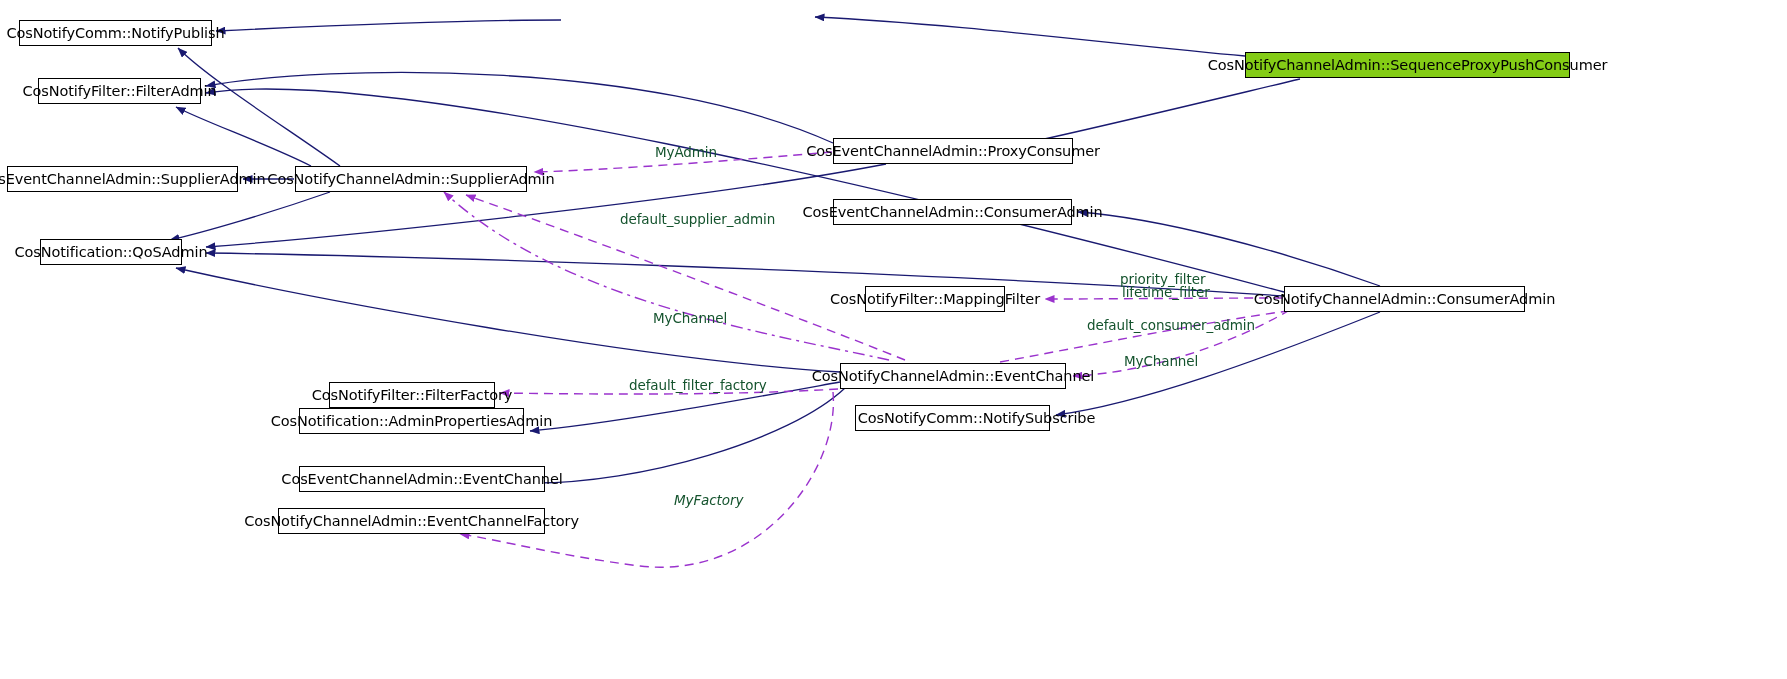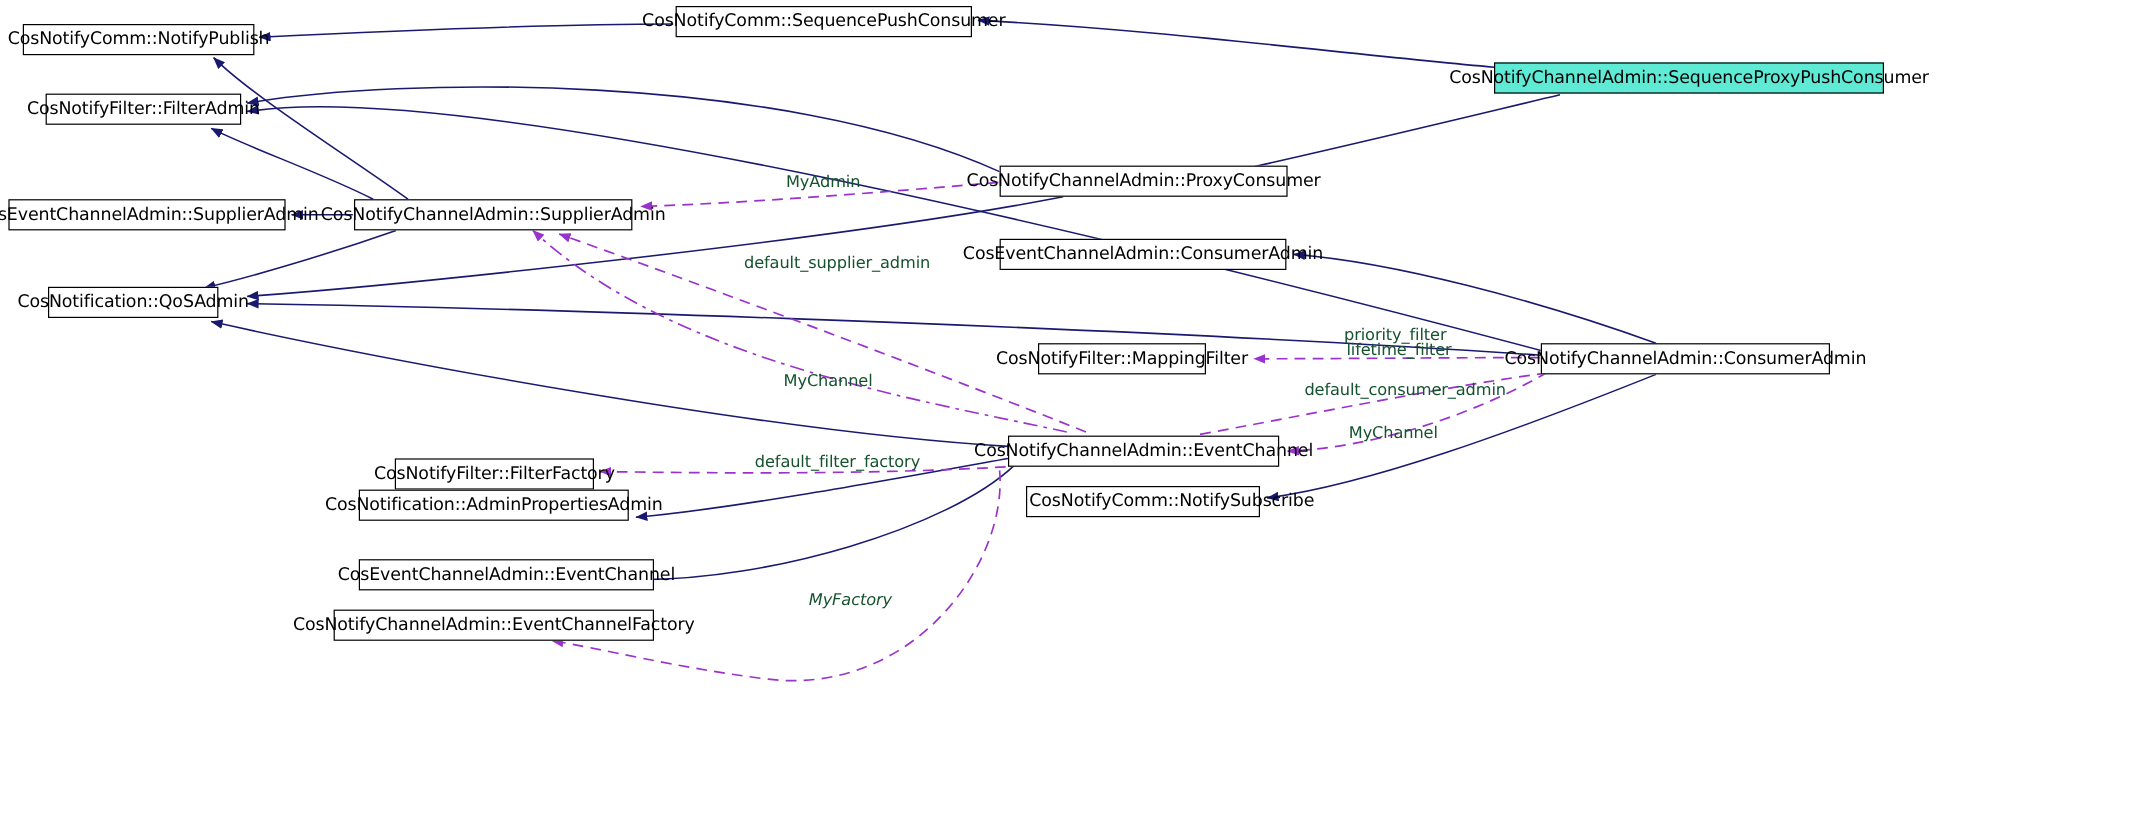--- a/index.html
+++ b/index.html
@@ -15,21 +15,21 @@
     color:#000000;
     font-size:14.5px;
     line-height:1;
     display:flex;
     align-items:center;
     justify-content:center;
     white-space:nowrap;
     letter-spacing:-0.1px;
     height:26px;
   }
-  .node.highlight{background:#5eead4;border:1px solid #000;}
+  .node.highlight{background:#84cc16;border:1px solid #000;}
   .edge-label{
     position:absolute;
     color:#14532d;
     font-size:13.5px;
     line-height:1.12;
     white-space:nowrap;
     text-align:center;
     letter-spacing:-0.1px;
   }
 </style>
@@ -100,34 +100,31 @@
       <path d="M838,389 C720,396 580,394 500,393"></path>
 
       <path d="M833,392 C840,470 760,580 640,566 C560,556 500,540 460,534"></path>
     </g>
   </svg>
 
   <div class="node" style="left:19px;top:20px;width:193px;">
     <span>CosNotifyComm::NotifyPublish</span>
   </div>
 
-  <div class="node" style="left:563px;top:5px;width:247px;">
-    <span>CosNotifyComm::SequencePushConsumer</span>
-  </div>
 
   <div class="node highlight" style="left:1245px;top:52px;width:325px;">
     <span>CosNotifyChannelAdmin::SequenceProxyPushConsumer</span>
   </div>
 
   <div class="node" style="left:38px;top:78px;width:163px;">
     <span>CosNotifyFilter::FilterAdmin</span>
   </div>
 
   <div class="node" style="left:833px;top:138px;width:240px;">
-    <span>CosNotifyChannelAdmin::ProxyConsumer</span>
+    <span>CosEventChannelAdmin::ProxyConsumer</span>
   </div>
 
   <div class="node" style="left:7px;top:166px;width:231px;">
     <span>CosEventChannelAdmin::SupplierAdmin</span>
   </div>
 
   <div class="node" style="left:295px;top:166px;width:232px;">
     <span>CosNotifyChannelAdmin::SupplierAdmin</span>
   </div>
 

